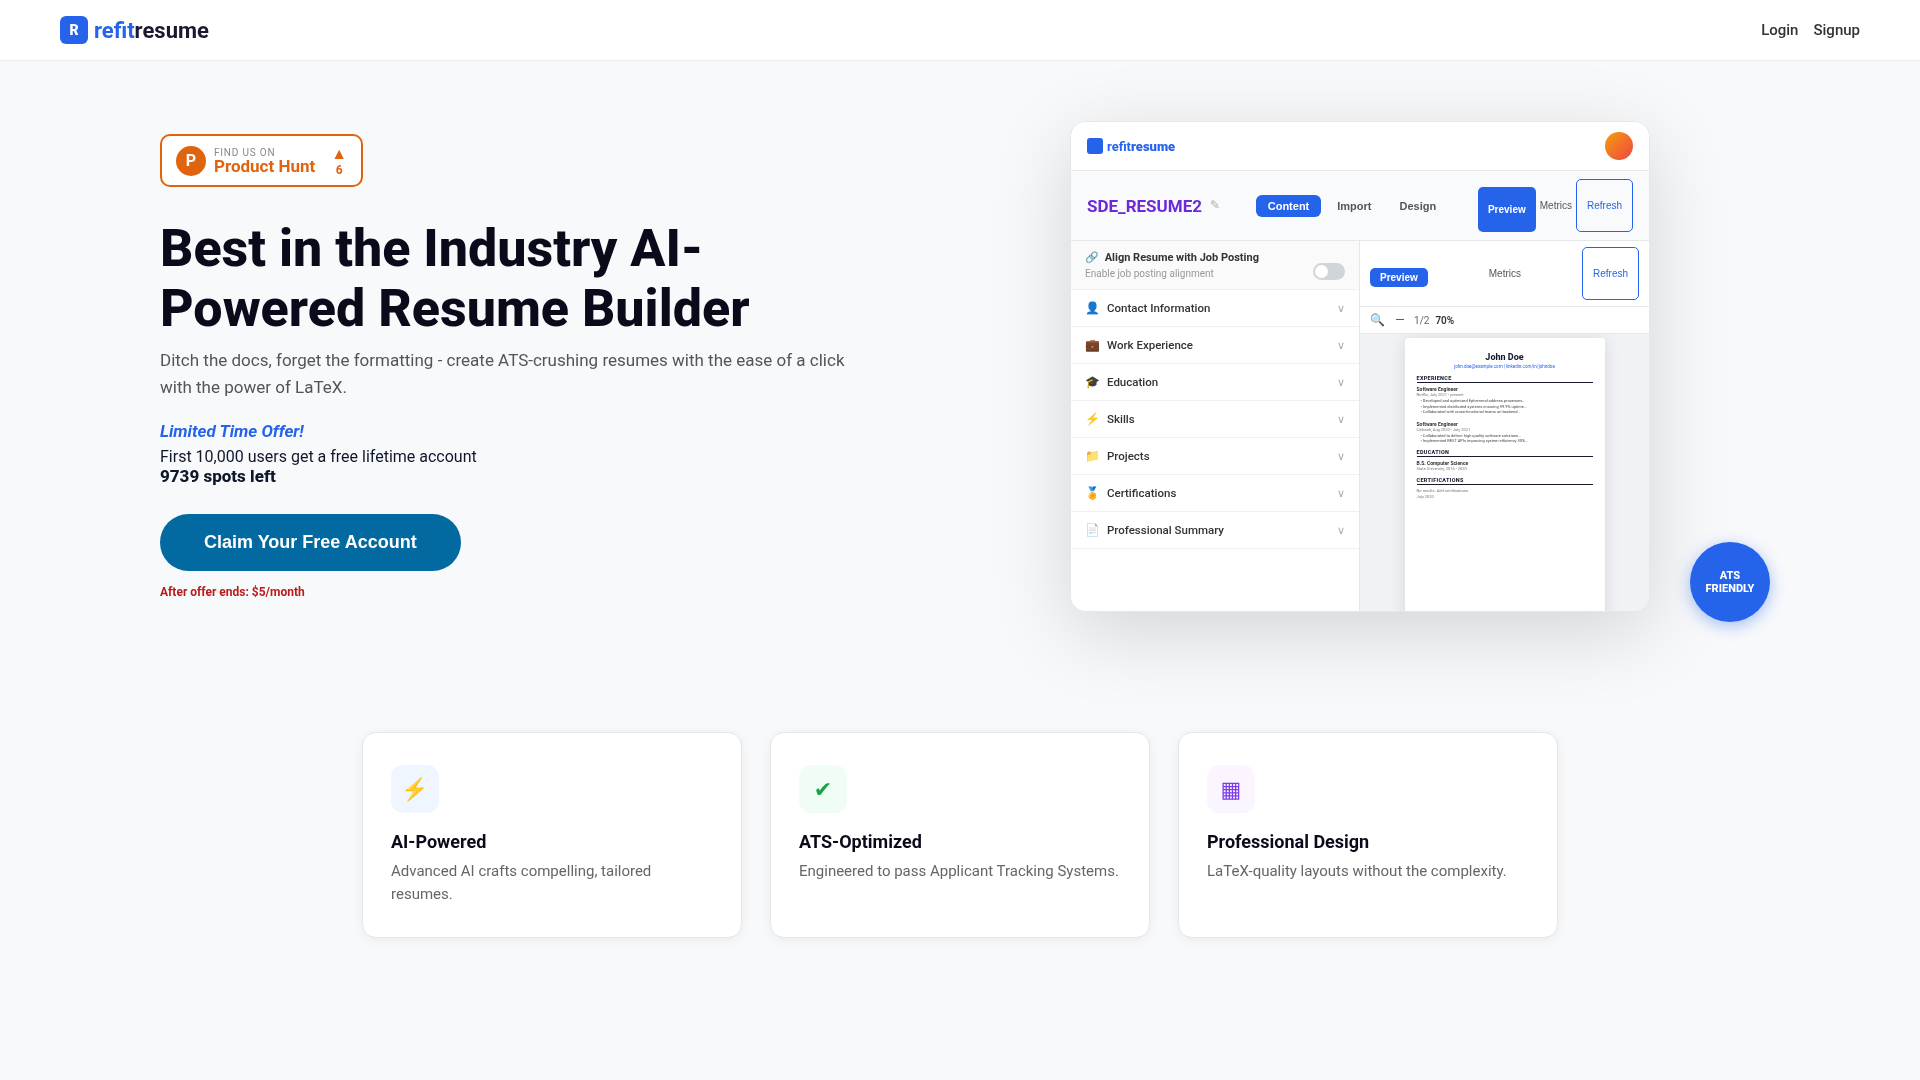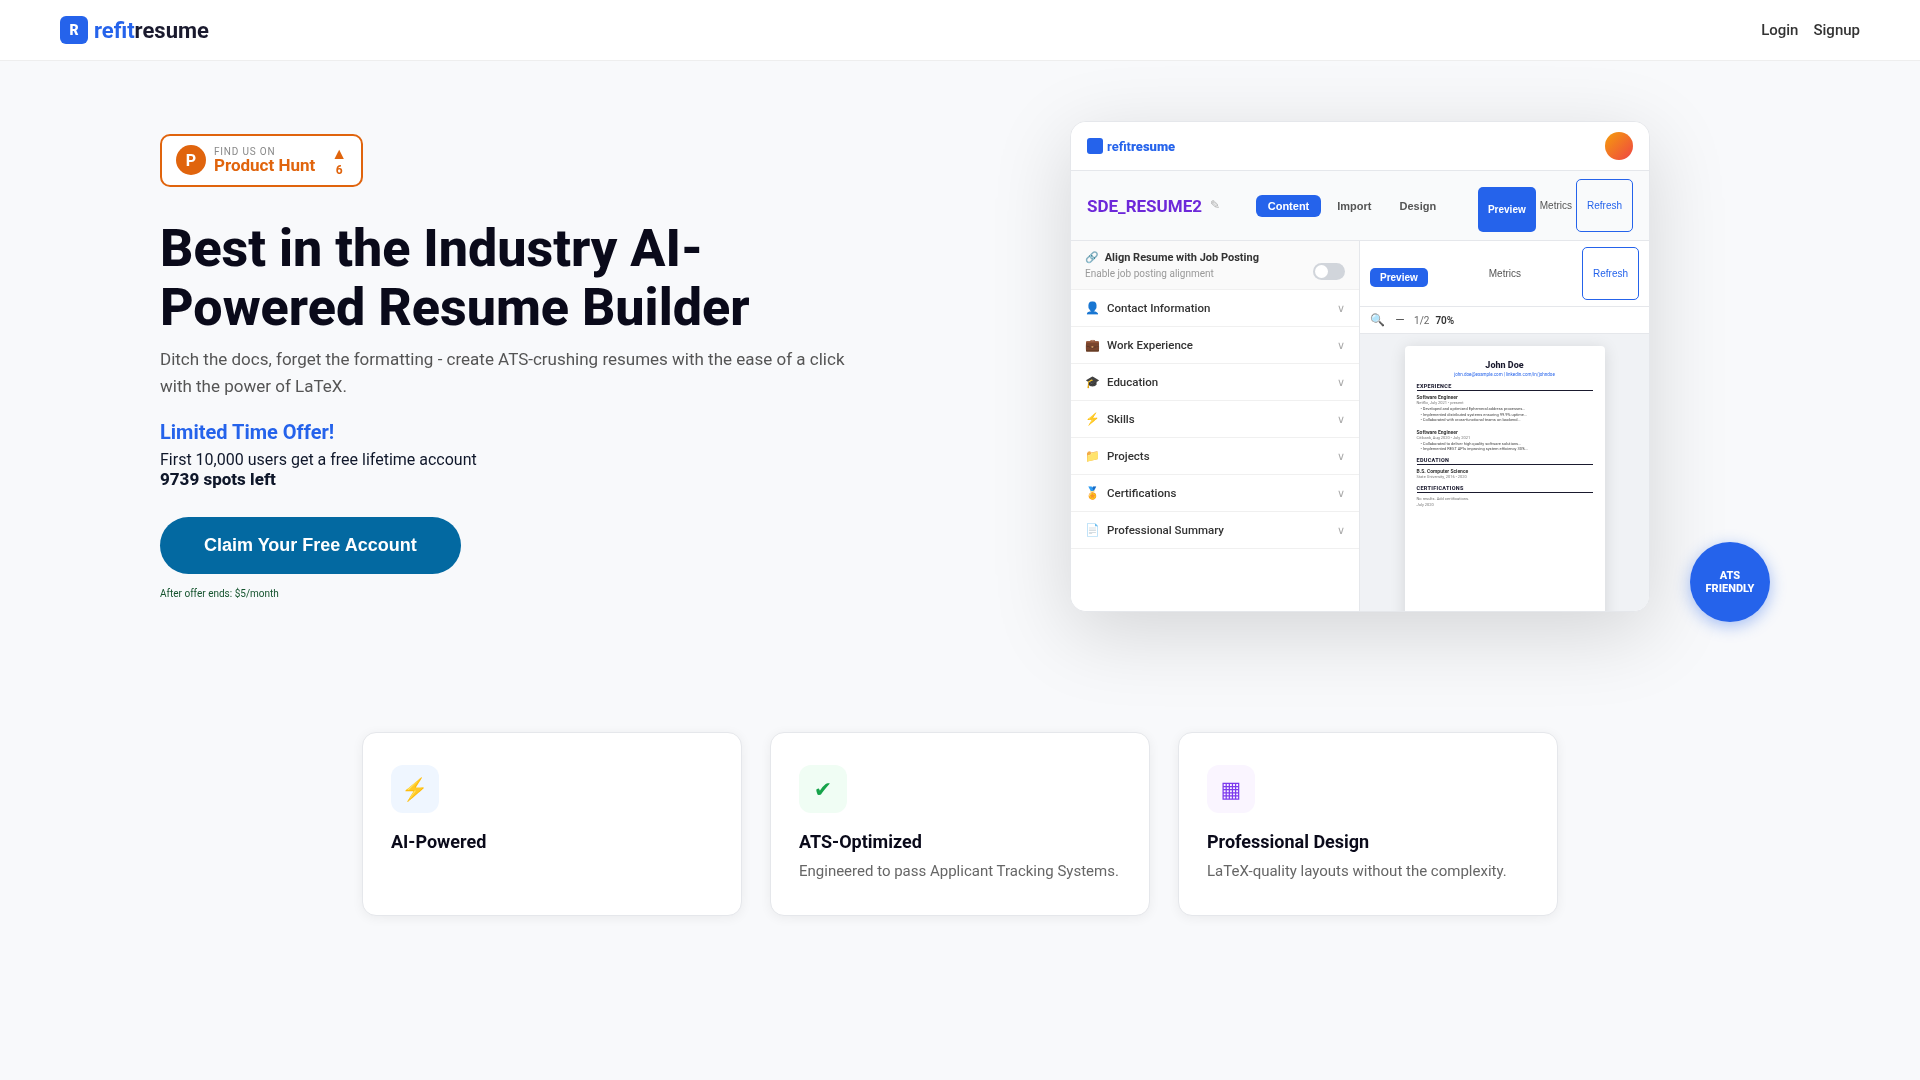--- a/index.html
+++ b/index.html
@@ -122,22 +122,23 @@
     }
     .hero-desc {
       font-size: 17px;
       color: #555;
       line-height: 1.6;
       margin-bottom: 20px;
     }
     .limited-offer {
       color: #2563eb;
       font-weight: 700;
-      font-size: 20px;
+      font-size: 17px;
       margin-bottom: 6px;
+      font-style: italic;
     }
     .spots-text {
       font-size: 16px;
       color: #0f172a;
       margin-bottom: 4px;
     }
     .spots-count {
       font-weight: 800;
       font-size: 17px;
     }
@@ -148,22 +149,23 @@
       padding: 18px 44px;
       border-radius: 50px;
       font-size: 18px;
       font-weight: 700;
       border: none;
       cursor: pointer;
       margin-top: 24px;
       margin-bottom: 14px;
     }
     .after-offer {
-      font-size: 10px;
-      color: #14532d;
+      font-size: 12px;
+      color: #b91c1c;
+      font-weight: bold;
     }
 
     
     .hero-right {
       flex: 1;
       position: relative;
       display: flex;
       justify-content: center;
       align-items: center;
     }
@@ -402,21 +404,21 @@
     .zoom-level {
       font-size: 10px;
       font-weight: 600;
       color: #333;
     }
     .preview-page {
       flex: 1;
       display: flex;
       justify-content: center;
       align-items: flex-start;
-      padding: 12px;
+      padding: 4px;
       overflow: hidden;
     }
     .resume-page {
       background: #fff;
       width: 200px;
       min-height: 280px;
       border-radius: 4px;
       box-shadow: 0 2px 16px rgba(0,0,0,0.12);
       padding: 14px 12px;
       font-size: 5px;
@@ -731,20 +733,21 @@
   </div>
 </section>
 
 <section class="why-section">
   <div class="features-grid">
     <div class="feature-card">
       <div class="feature-icon-wrap feature-icon-blue">
         <span>⚡</span>
       </div>
       <div class="feature-title">AI-Powered</div>
+      <div class="feature-desc">Advanced AI crafts compelling, tailored resumes.</div>
     </div>
     <div class="feature-card">
       <div class="feature-icon-wrap feature-icon-green">
         <span>✔</span>
       </div>
       <div class="feature-title">ATS-Optimized</div>
       <div class="feature-desc">Engineered to pass Applicant Tracking Systems.</div>
     </div>
     <div class="feature-card">
       <div class="feature-icon-wrap feature-icon-purple">

